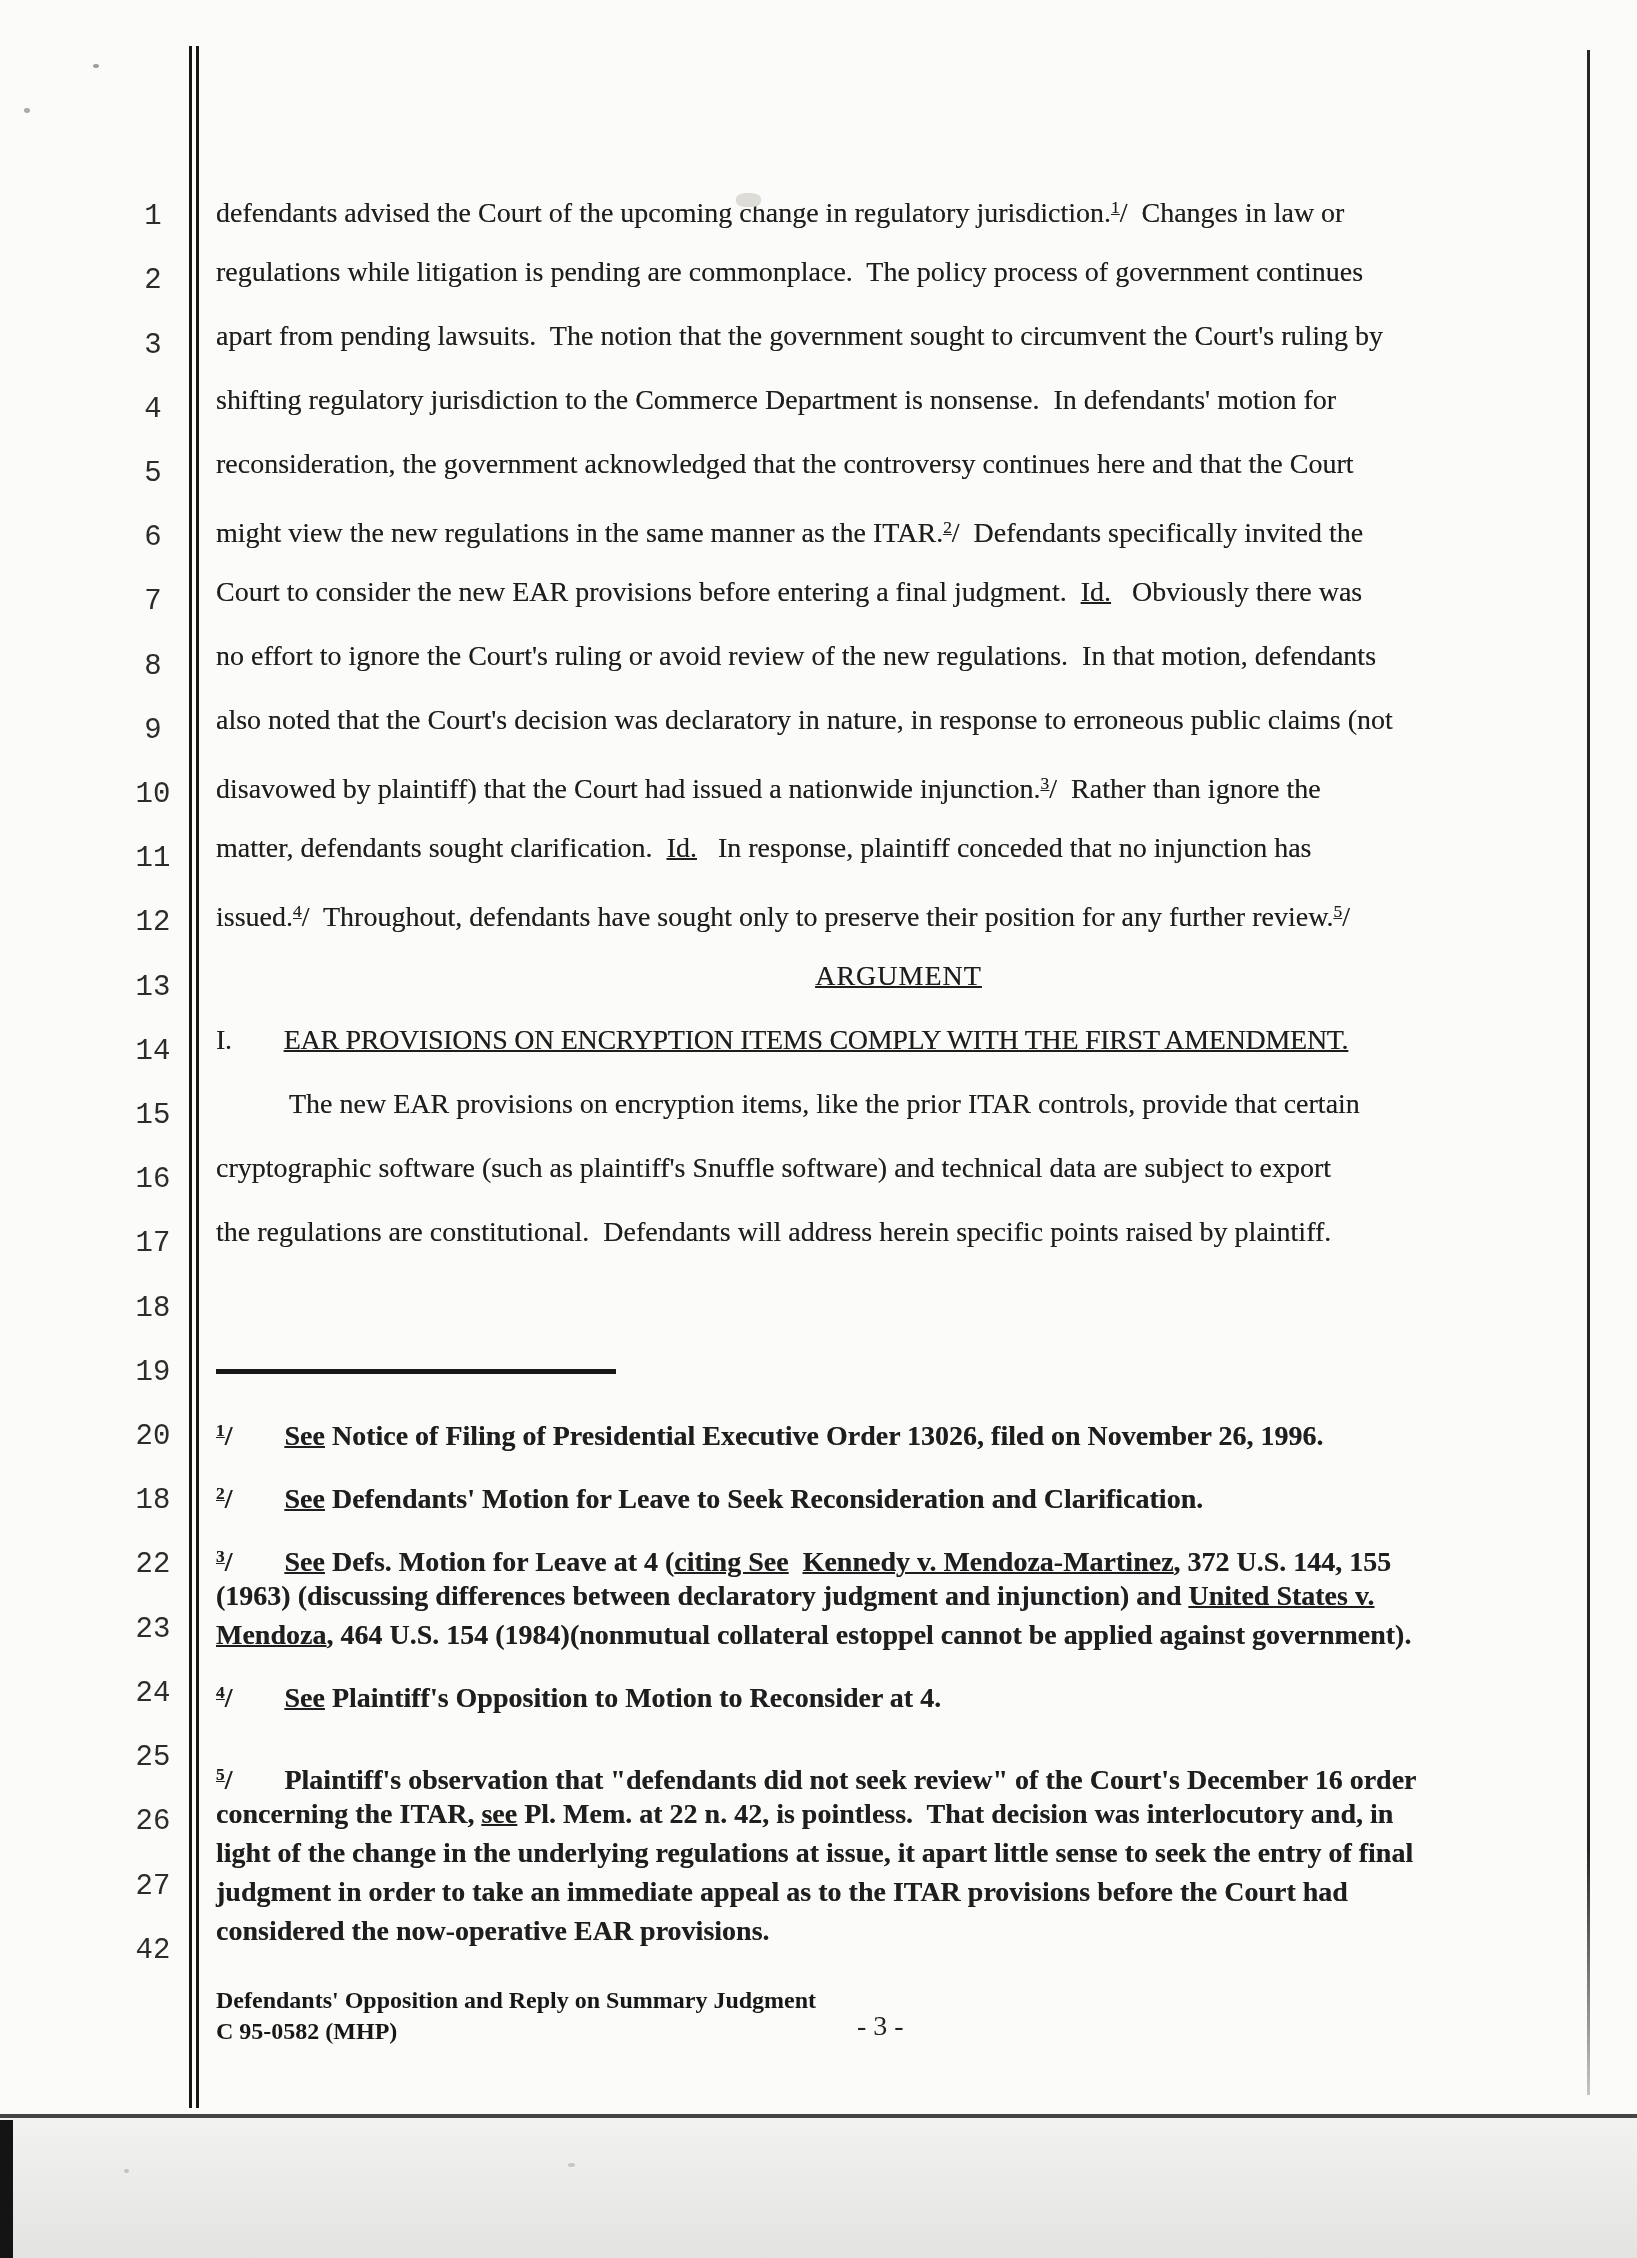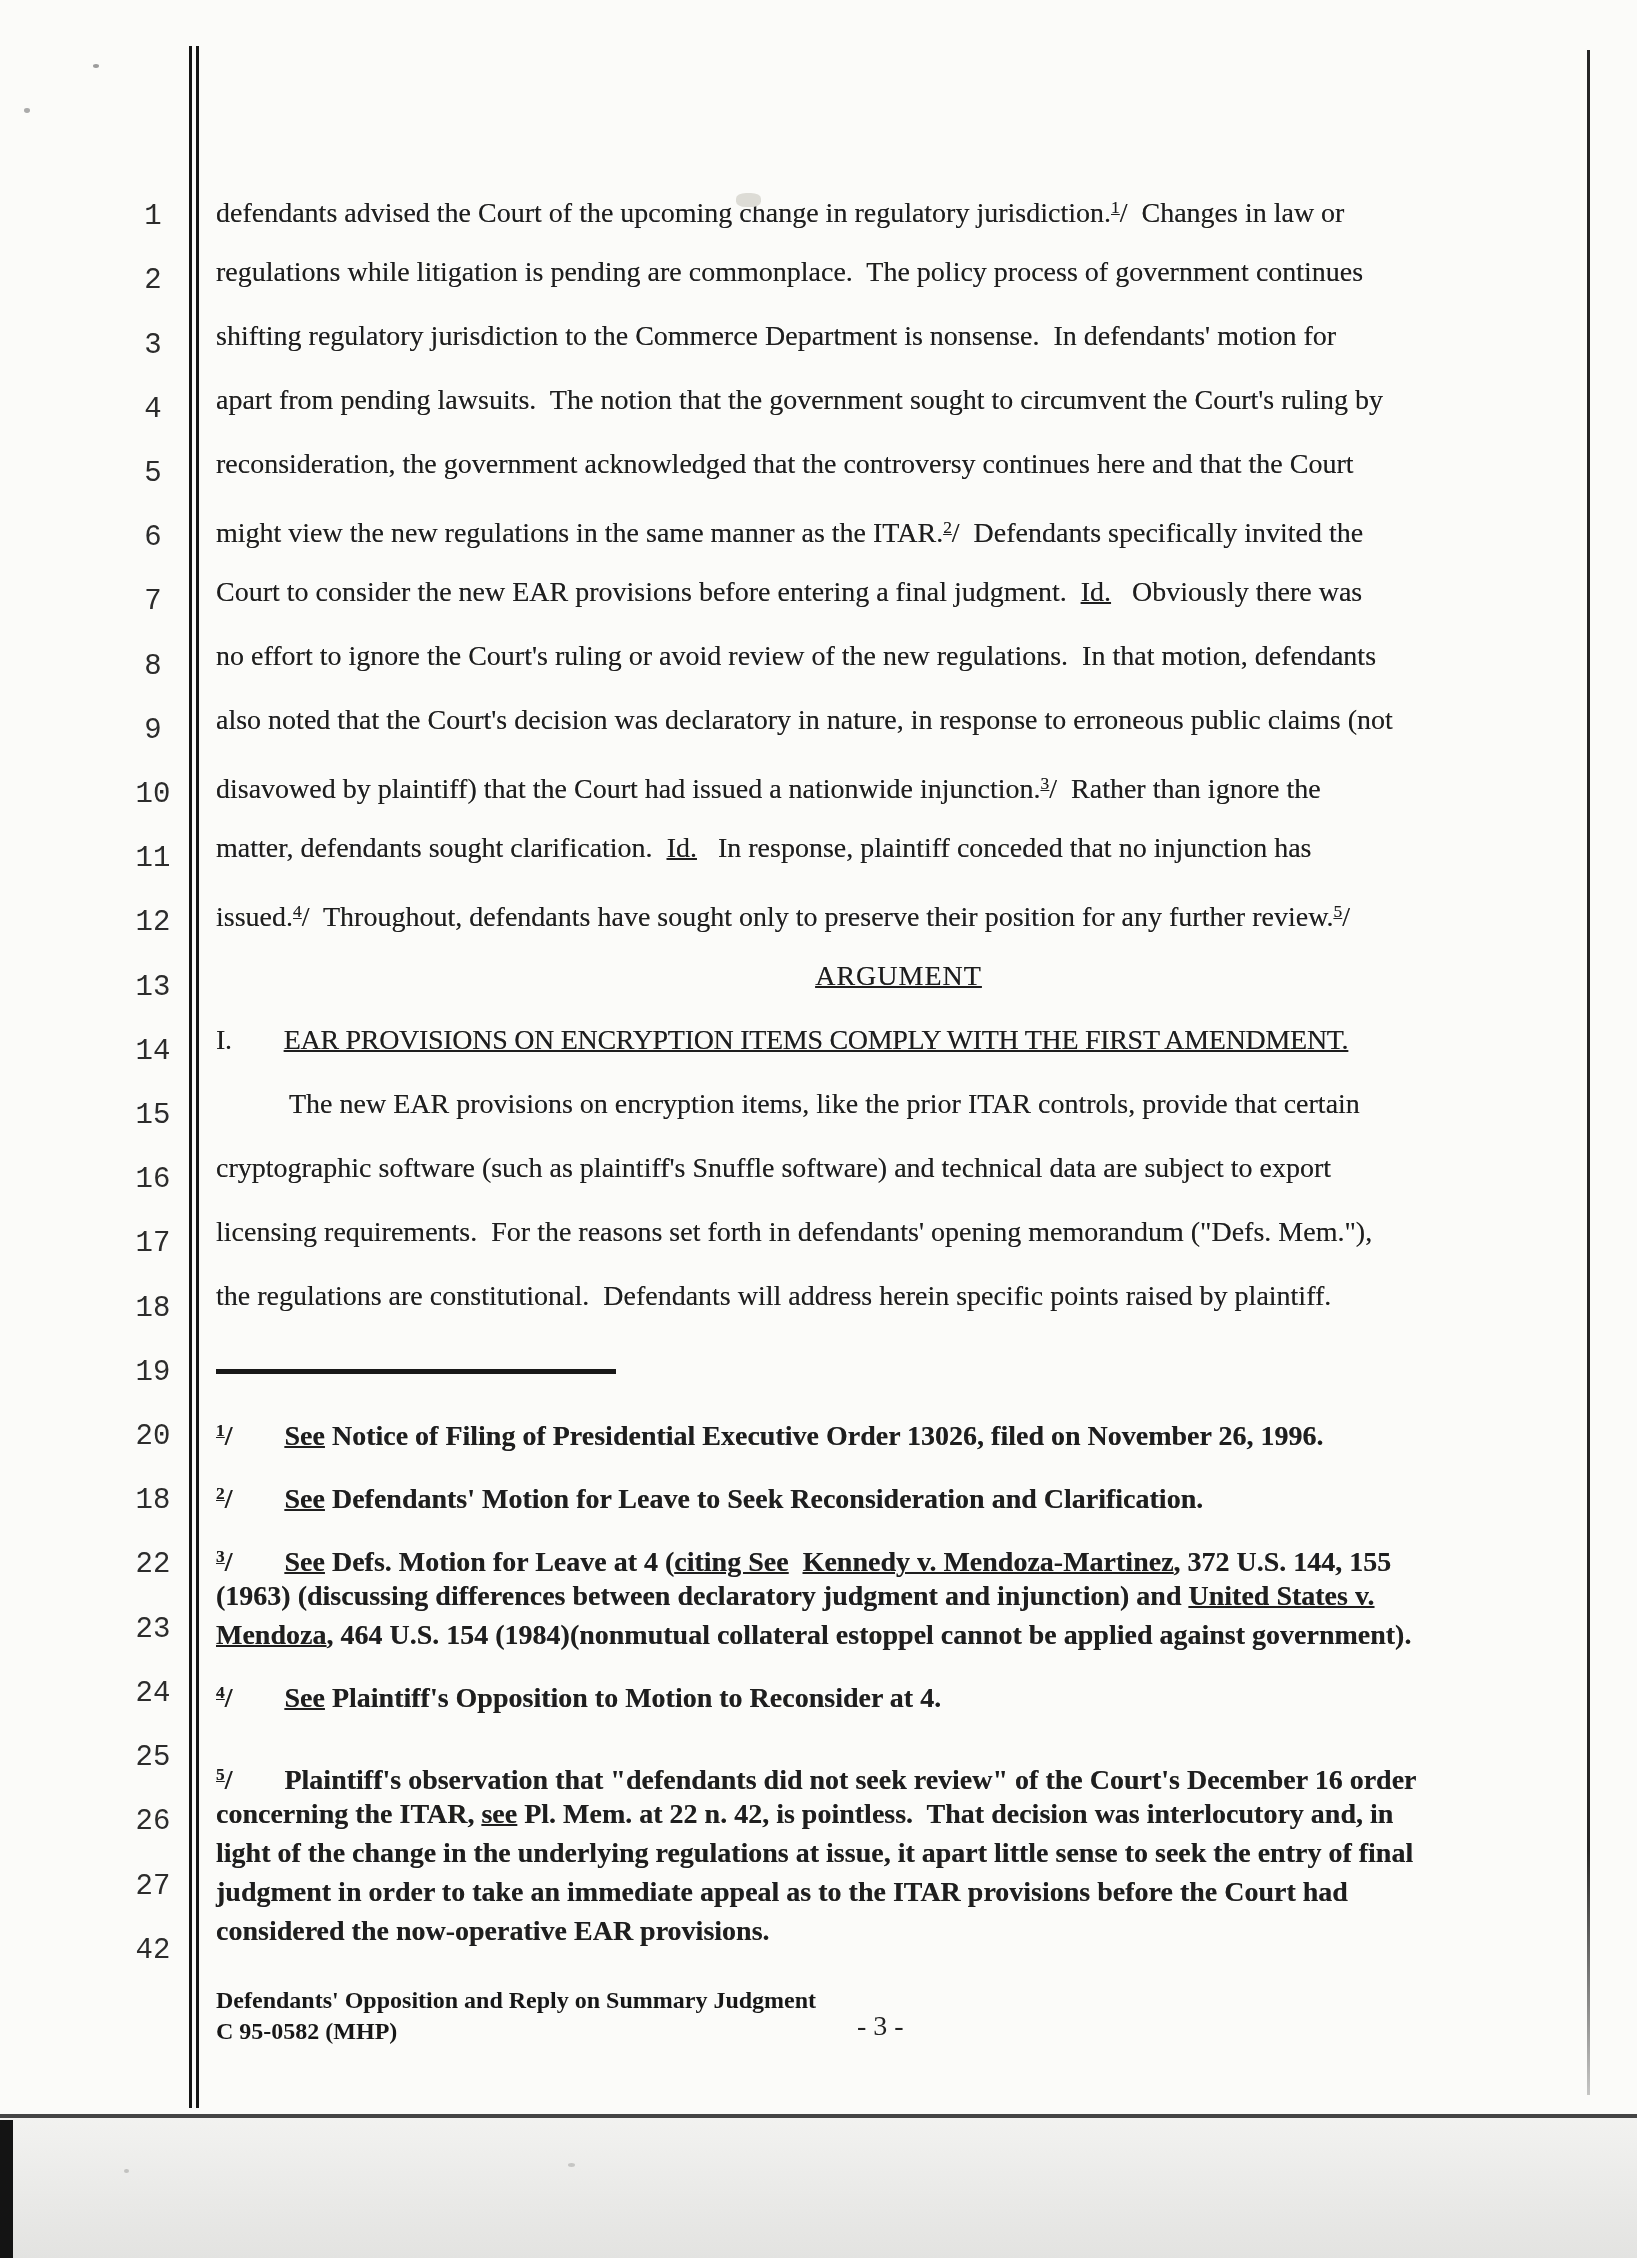--- a/index.html
+++ b/index.html
@@ -96,35 +96,34 @@
       <div class="lineno" style="top: 1662px;">24</div>
       <div class="lineno" style="top: 1726px;">25</div>
       <div class="lineno" style="top: 1790px;">26</div>
       <div class="lineno" style="top: 1855px;">27</div>
       <div class="lineno" style="top: 1919px;">42</div>
     </div>
 
   <div id="body-text">
       <div class="body-line"><span>defendants advised the Court of the upcoming change in regulatory jurisdiction.</span><span class="sup u">1</span><span>/  Changes in law or</span></div>
       <div class="body-line"><span>regulations while litigation is pending are commonplace.  The policy process of government continues</span></div>
+      <div class="body-line"><span>apart from pending lawsuits.  The notion that the government sought to circumvent the Court's ruling by</span></div>
       <div class="body-line"><span>shifting regulatory jurisdiction to the Commerce Department is nonsense.  In defendants' motion for</span></div>
-      <div class="body-line"><span>apart from pending lawsuits.  The notion that the government sought to circumvent the Court's ruling by</span></div>
       <div class="body-line"><span>reconsideration, the government acknowledged that the controversy continues here and that the Court</span></div>
       <div class="body-line"><span>might view the new regulations in the same manner as the ITAR.</span><span class="sup u">2</span><span>/  Defendants specifically invited the</span></div>
       <div class="body-line"><span>Court to consider the new EAR provisions before entering a final judgment.  </span><span class="u">Id.</span><span>   Obviously there was</span></div>
       <div class="body-line"><span>no effort to ignore the Court's ruling or avoid review of the new regulations.  In that motion, defendants</span></div>
       <div class="body-line"><span>also noted that the Court's decision was declaratory in nature, in response to erroneous public claims (not</span></div>
       <div class="body-line"><span>disavowed by plaintiff) that the Court had issued a nationwide injunction.</span><span class="sup u">3</span><span>/  Rather than ignore the</span></div>
       <div class="body-line"><span>matter, defendants sought clarification.  </span><span class="u">Id.</span><span>   In response, plaintiff conceded that no injunction has</span></div>
       <div class="body-line"><span>issued.</span><span class="sup u">4</span><span>/  Throughout, defendants have sought only to preserve their position for any further review.</span><span class="sup u">5</span><span>/</span></div>
       <div class="body-line center"><span class="u">ARGUMENT</span></div>
       <div class="body-line tight"><span style="margin-right: 52px;">I.</span><span class="u">EAR PROVISIONS ON ENCRYPTION ITEMS COMPLY WITH THE FIRST AMENDMENT.</span></div>
       <div class="body-line" style="padding-left: 73px;"><span>The new EAR provisions on encryption items, like the prior ITAR controls, provide that certain</span></div>
       <div class="body-line"><span>cryptographic software (such as plaintiff's Snuffle software) and technical data are subject to export</span></div>
-      <div class="body-line"><span>licensing requirements.  For the reasons set forth in defendants' opening memorandum ("Defs. Mem."),</span></div>
       <div class="body-line"><span>the regulations are constitutional.  Defendants will address herein specific points raised by plaintiff.</span></div>
     </div>
 
   <div class="fn-sep"></div>
   <div id="footnotes">
       <div class="footnote" style="top: 1411px;">
         <div class="fn-line"><span class="sup u">1</span><span style="margin-right: 52px;">/</span><span class="u">See</span><span> Notice of Filing of Presidential Executive Order 13026, filed on November 26, 1996.</span></div>
       </div>
       <div class="footnote" style="top: 1474px;">
         <div class="fn-line"><span class="sup u">2</span><span style="margin-right: 52px;">/</span><span class="u">See</span><span> Defendants' Motion for Leave to Seek Reconsideration and Clarification.</span></div>

